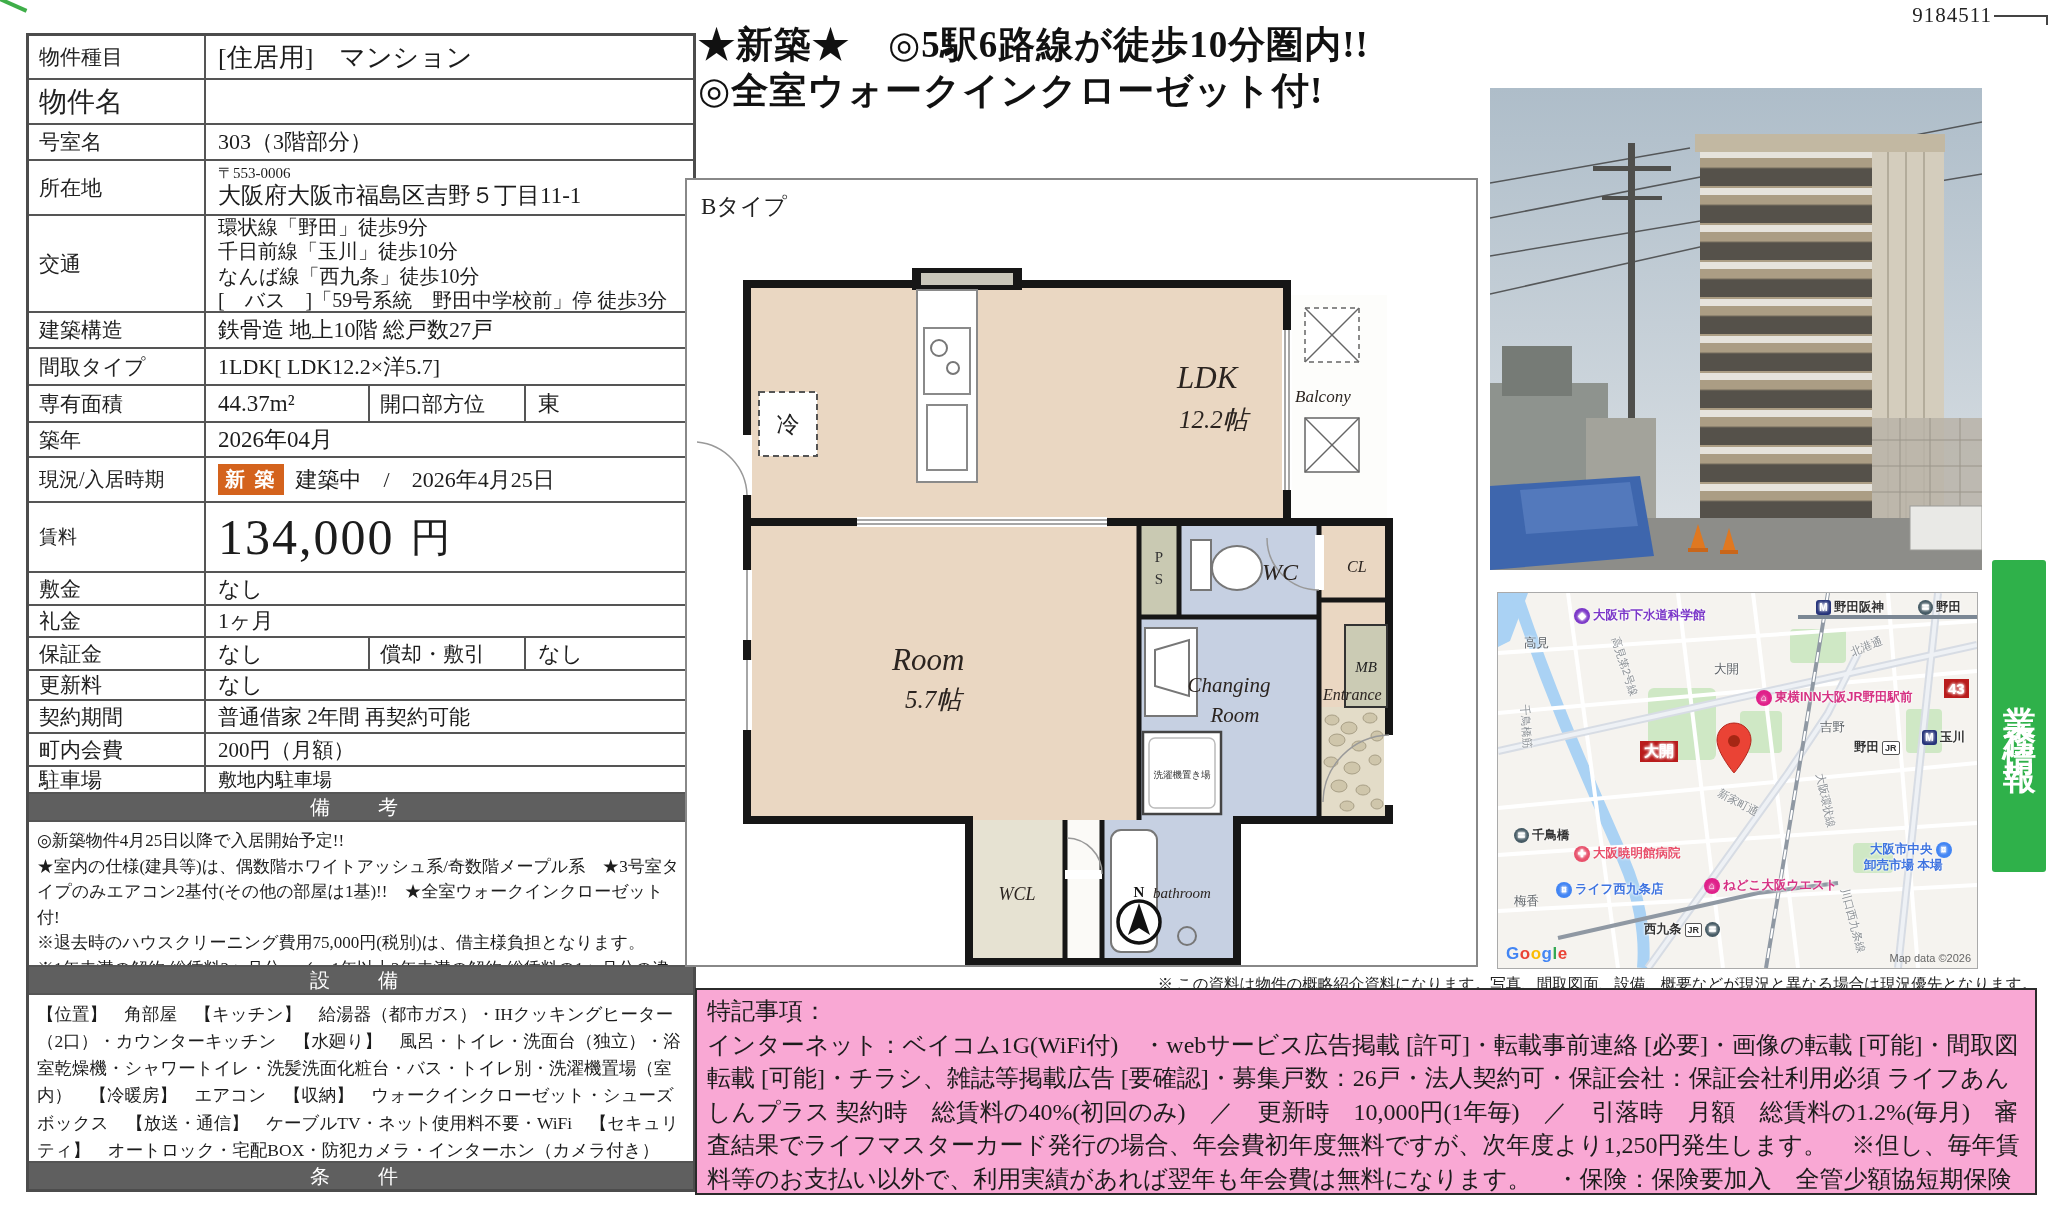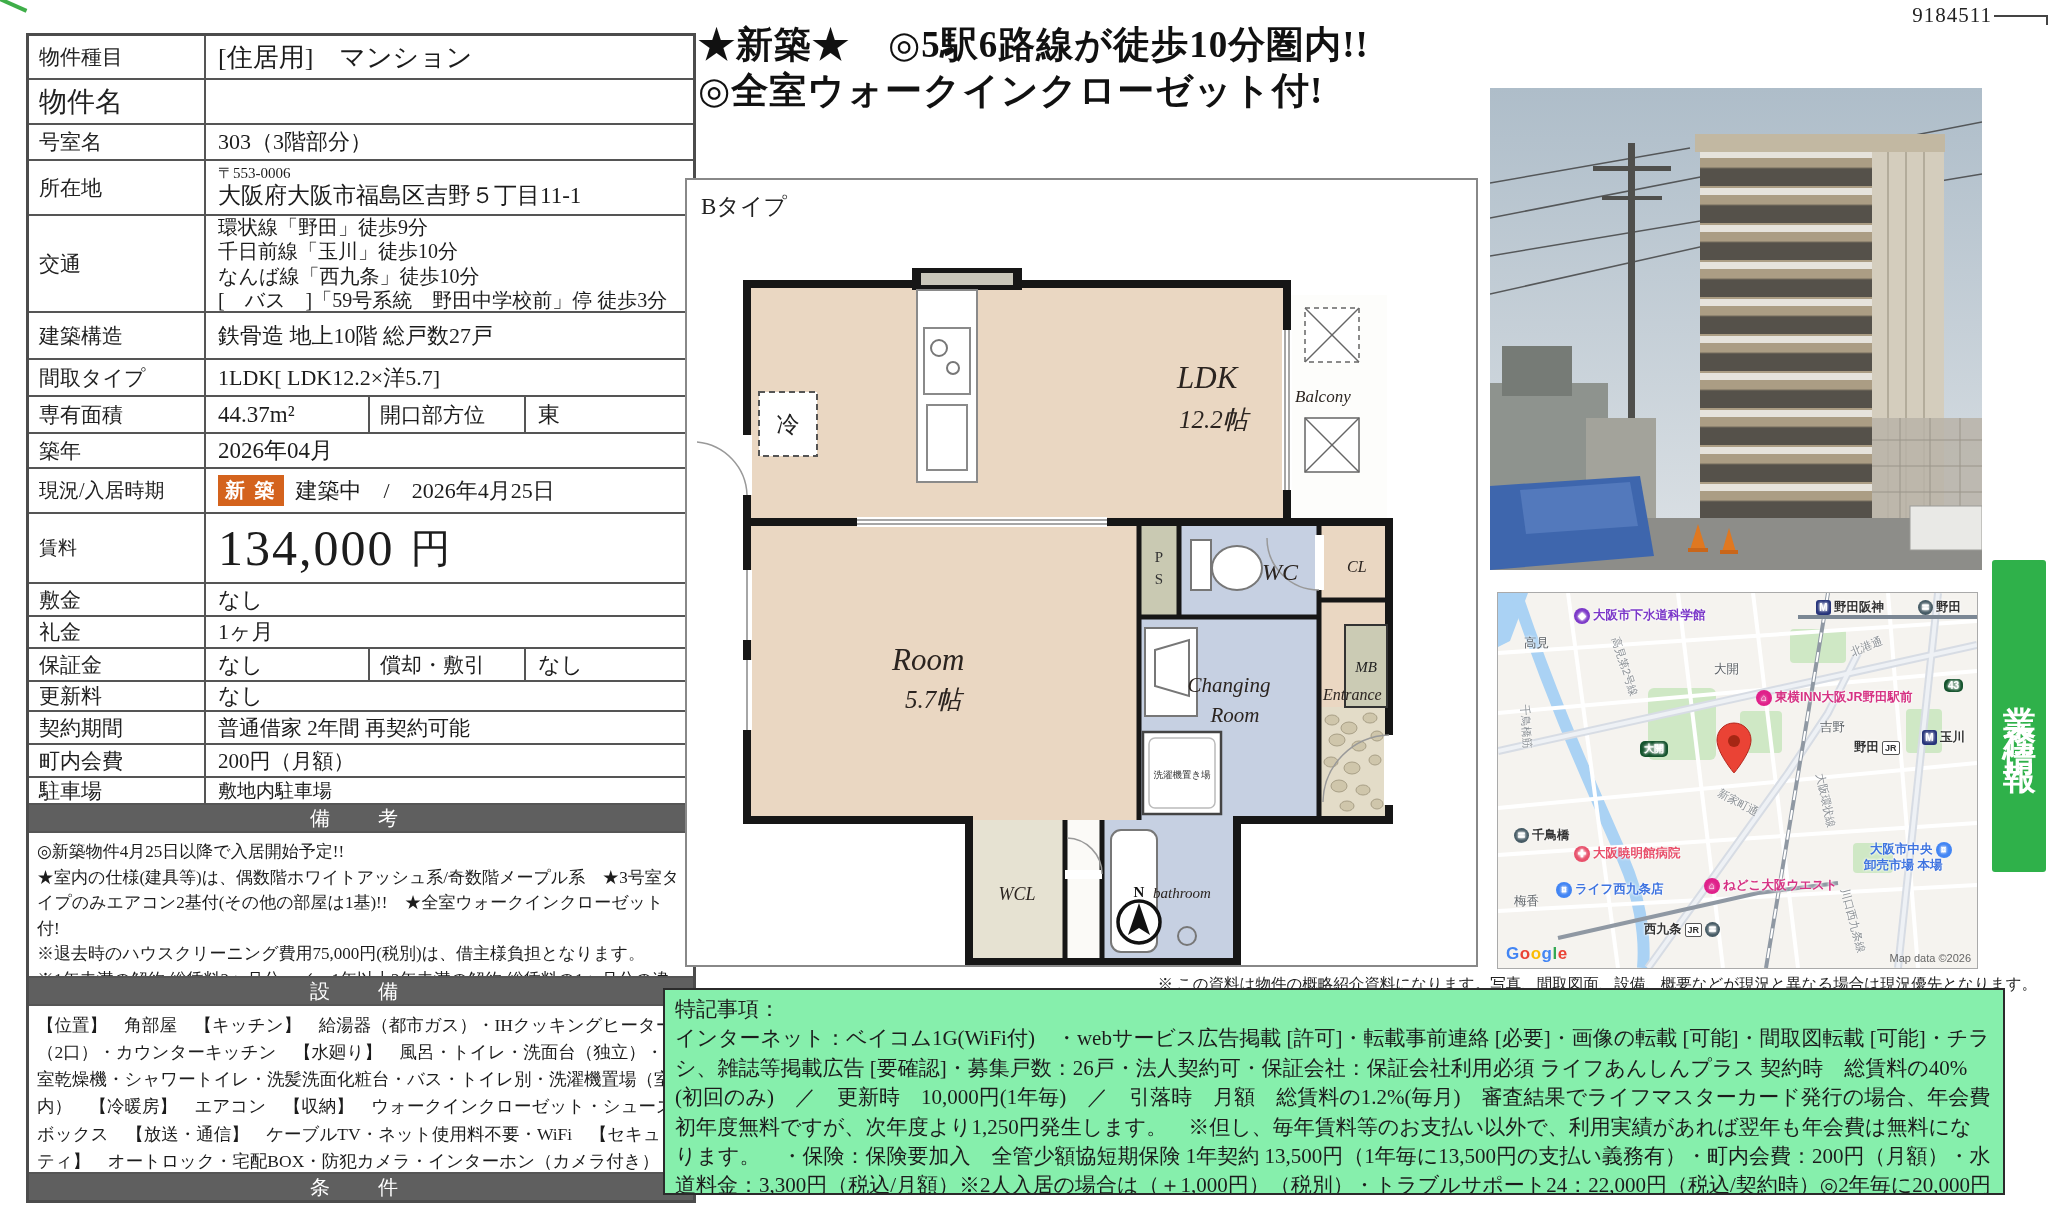--- a/index.html
+++ b/index.html
@@ -32,43 +32,43 @@
             height:26px;line-height:26px;border-bottom:2px solid #555;}
   .blocktext{padding:6px 8px;font-size:17px;line-height:1.5;border-bottom:2px solid #555;box-sizing:border-box;overflow:hidden;}
   
   .headline{position:absolute;left:698px;top:22px;width:790px;font-size:37px;font-weight:bold;line-height:1.25;letter-spacing:1px;color:#111;}
   
   .planbox{position:absolute;left:685px;top:178px;width:793px;height:789px;border:2px solid #888;background:#fff;box-sizing:border-box;}
   .planbox svg{position:absolute;left:0;top:0;}
   
   .disclaimer{position:absolute;top:974px;left:900px;width:1137px;text-align:right;font-size:15.5px;color:#222;}
   
-  .special{position:absolute;left:663px;top:988px;width:1342px;height:207px;border:2px solid #2b2b2b;
-           box-sizing:border-box;padding:5px 10px;font-size:21px;line-height:1.4;background:#86efac;overflow:hidden;}
+  .special{position:absolute;left:695px;top:988px;width:1342px;height:207px;border:2px solid #2b2b2b;
+           box-sizing:border-box;padding:5px 10px;font-size:24px;line-height:1.4;background:#f9a8d4;overflow:hidden;}
   
   .photo{position:absolute;left:1490px;top:88px;width:492px;height:482px;overflow:hidden;}
   
   .map{position:absolute;left:1497px;top:592px;width:479px;height:375px;border:1px solid #aaa;
        background:#f5f3ef;overflow:hidden;font-family:"Liberation Sans",sans-serif;}
   .map svg{position:absolute;left:0;top:0;}
   .mlabel{position:absolute;font-size:12.5px;color:#5b6065;white-space:nowrap;display:flex;align-items:center;gap:3px;
           text-shadow:0 0 3px #fff,0 0 3px #fff;}
   .mlabel .txt{display:inline-block;}
   .m-purple{color:#7c39c9;font-weight:bold;}
   .m-pink{color:#d63384;font-weight:bold;}
   .m-red{color:#e8506b;font-weight:bold;}
   .m-blue{color:#3f74e0;font-weight:bold;align-items:flex-end;}
   .m-dark{color:#333;font-weight:bold;}
   .m-road{color:#8a8f94;font-size:11px;}
   .icon-metro{width:15px;height:15px;background:#26337a;border-radius:3px;color:#fff;font-size:10px;font-weight:bold;
               text-align:center;line-height:15px;}
   .icon-station{width:15px;height:15px;background:#455a64;border-radius:50%;color:#fff;font-size:9px;text-align:center;line-height:15px;}
   .icon-jr{background:#fff;border:1px solid #555;color:#333;font-size:9px;font-weight:bold;padding:0 2px;border-radius:2px;line-height:12px;}
   .icon-dot{width:16px;height:16px;border-radius:50%;color:#fff;font-size:10px;text-align:center;line-height:16px;font-weight:bold;}
-  .shield{background:#14532d;color:#fff;font-size:10px;font-weight:bold;padding:1px 4px;border-radius:5px;}
+  .shield{background:#b91c1c;color:#fff;font-size:15px;font-weight:bold;padding:1px 4px;border-radius:0;}
   .google{position:absolute;left:8px;bottom:4px;font-size:17px;font-weight:bold;letter-spacing:0.5px;font-family:"Liberation Sans",sans-serif;}
   .credit{position:absolute;right:6px;bottom:4px;font-size:11px;color:#666;}
   
   .banner{position:absolute;left:1992px;top:560px;width:54px;height:312px;background:#2fb14a;border-radius:3px;
           display:flex;align-items:center;justify-content:center;}
   .banner span{writing-mode:vertical-rl;color:#fff;font-size:33px;font-weight:bold;letter-spacing:18px;
                font-family:"Liberation Sans",sans-serif;}
 </style>
 </head>
 <body>
@@ -106,21 +106,21 @@
     <div class="prow" style="height:97px">
       <div class="plabel">交通</div>
       <div class="pvalue col">
         <div class="access-line">環状線「野田」徒歩9分</div>
         <div class="access-line">千日前線「玉川」徒歩10分</div>
         <div class="access-line">なんば線「西九条」徒歩10分</div>
         <div class="access-line">[　バス　]「59号系統　野田中学校前」停 徒歩3分</div>
       </div>
     </div>
 
-    <div class="prow" style="height:47px">
+    <div class="prow" style="height:36px">
       <div class="plabel">建築構造</div>
       <div class="pvalue" style="font-size:22px">鉄骨造 地上10階 総戸数27戸</div>
     </div>
 
     <div class="prow" style="height:37px">
       <div class="plabel">間取タイプ</div>
       <div class="pvalue" style="font-size:22px">1LDK[ LDK12.2×洋5.7]</div>
     </div>
 
     <div class="prow" style="height:37px">

